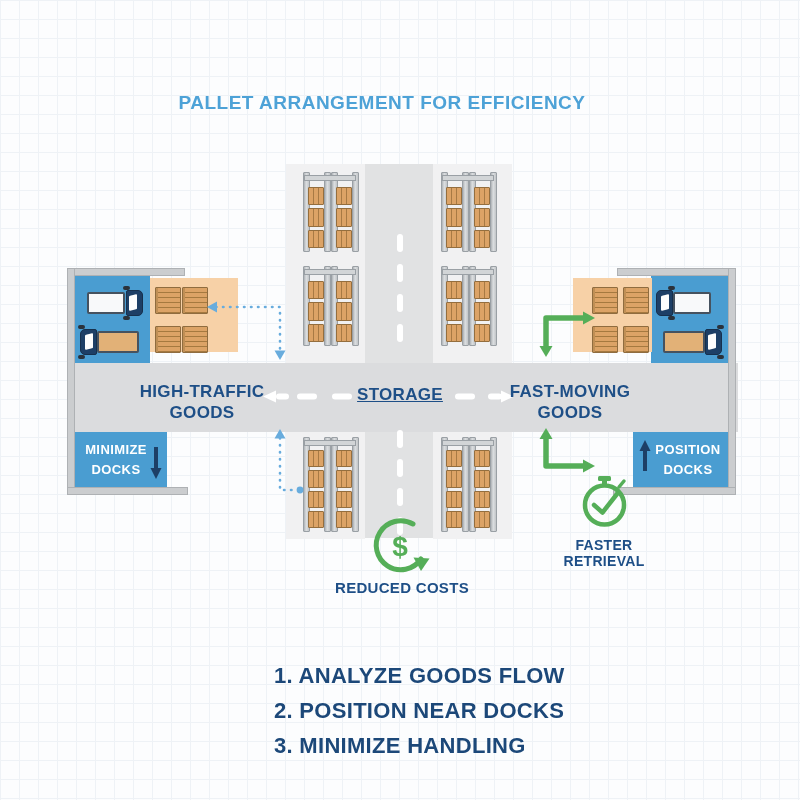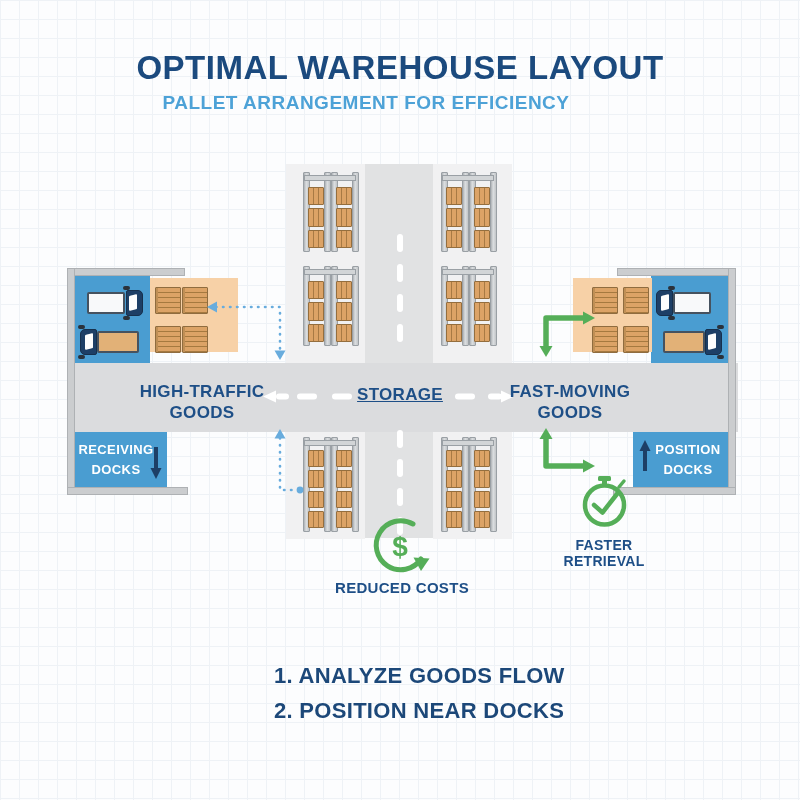--- a/index.html
+++ b/index.html
@@ -8,21 +8,21 @@
     font-family:"Liberation Sans","DejaVu Sans",sans-serif;
     background-color:#fcfdfe;
     background-image:linear-gradient(#eef2f6 1px,transparent 1px),
                      linear-gradient(90deg,#eef2f6 1px,transparent 1px);
     background-size:19px 19px;
   }
   .abs{position:absolute;box-sizing:border-box;}
   .title{position:absolute;top:49px;left:0;width:800px;text-align:center;
     font-size:33px;font-weight:700;letter-spacing:.5px;color:#1b4a7e;}
   .subtitle{position:absolute;top:92px;left:0;width:732px;text-align:center;
-    font-size:19px;font-weight:700;letter-spacing:.5px;color:#4da2d7;}
+    font-size:19px;font-weight:700;letter-spacing:.5px;color:#4da2d7;padding-left:16px;}
   .panel{background:#f1f1f2;}
   .road{background:#dbdcde;}
   .road-v{background:#e1e2e3;}
   .frame{background:#cbcdcf;border:1px solid #aeb1b4;}
   .dockblue{background:#4a9dd1;}
   .zone{background:#f7d1a7;}
   .pallet{position:absolute;width:24px;height:25px;border:1px solid #8f6c3f;border-radius:1px;
     background-image:repeating-linear-gradient(to bottom,#dca366 0 4px,#a5793f 4px 5px);
     box-shadow:inset 2px 0 0 #c08f55;}
   .rack{position:absolute;width:54px;}
@@ -48,21 +48,20 @@
   .lbl.callout2{font-size:14px;line-height:16px;}
   .steps{position:absolute;left:274px;top:661px;}
   .step{font-size:22px;font-weight:700;color:#1c4879;letter-spacing:.3px;height:35px;line-height:30px;white-space:nowrap;}
   svg.overlay{position:absolute;left:0;top:0;pointer-events:none;}
 </style>
 </head>
 <body>
 
 <div class="canvas">
 
-  <div class="title">OPTIMAL WAREHOUSE LAYOUT</div>
   <div class="subtitle">PALLET ARRANGEMENT FOR EFFICIENCY</div>
 
   <div class="abs panel" style="left:286px;top:164px;width:79px;height:199px;"></div>
   <div class="abs panel" style="left:433px;top:164px;width:79px;height:199px;"></div>
   <div class="abs panel" style="left:286px;top:432px;width:79px;height:107px;"></div>
   <div class="abs panel" style="left:433px;top:432px;width:79px;height:107px;"></div>
 
   <div class="abs road road-v" style="left:365px;top:164px;width:68px;height:374px;"></div>
   <div class="abs road" style="left:67px;top:363px;width:671px;height:69px;"></div>
 
@@ -303,33 +302,34 @@
     <div>GOODS</div>
   </div>
   <div class="lbl aisle" style="left:340px;top:384px;width:120px;text-decoration:underline;">
     <div>STORAGE</div>
   </div>
   <div class="lbl aisle" style="left:490px;top:381px;width:160px;">
     <div>FAST-MOVING</div>
     <div>GOODS</div>
   </div>
   <div class="lbl dock" style="left:78px;top:440px;width:76px;">
-    <div>RECEIVING</div>
+    <div>MINIMIZE</div>
     <div>DOCKS</div>
   </div>
   <div class="lbl dock" style="left:650px;top:440px;width:76px;">
     <div>POSITION</div>
     <div>DOCKS</div>
   </div>
   <div class="lbl callout2" style="left:534px;top:537px;width:140px;">
     <div>FASTER</div>
     <div>RETRIEVAL</div>
   </div>
   <div class="lbl callout" style="left:320px;top:579px;width:164px;">
     <div>REDUCED COSTS</div>
   </div>
 
   <div class="steps">
     <div class="step">1. ANALYZE GOODS FLOW</div>
     <div class="step">2. POSITION NEAR DOCKS</div>
+    <div class="step">3. MINIMIZE HANDLING</div>
   </div>
 
 </div>
 
 </body></html>

